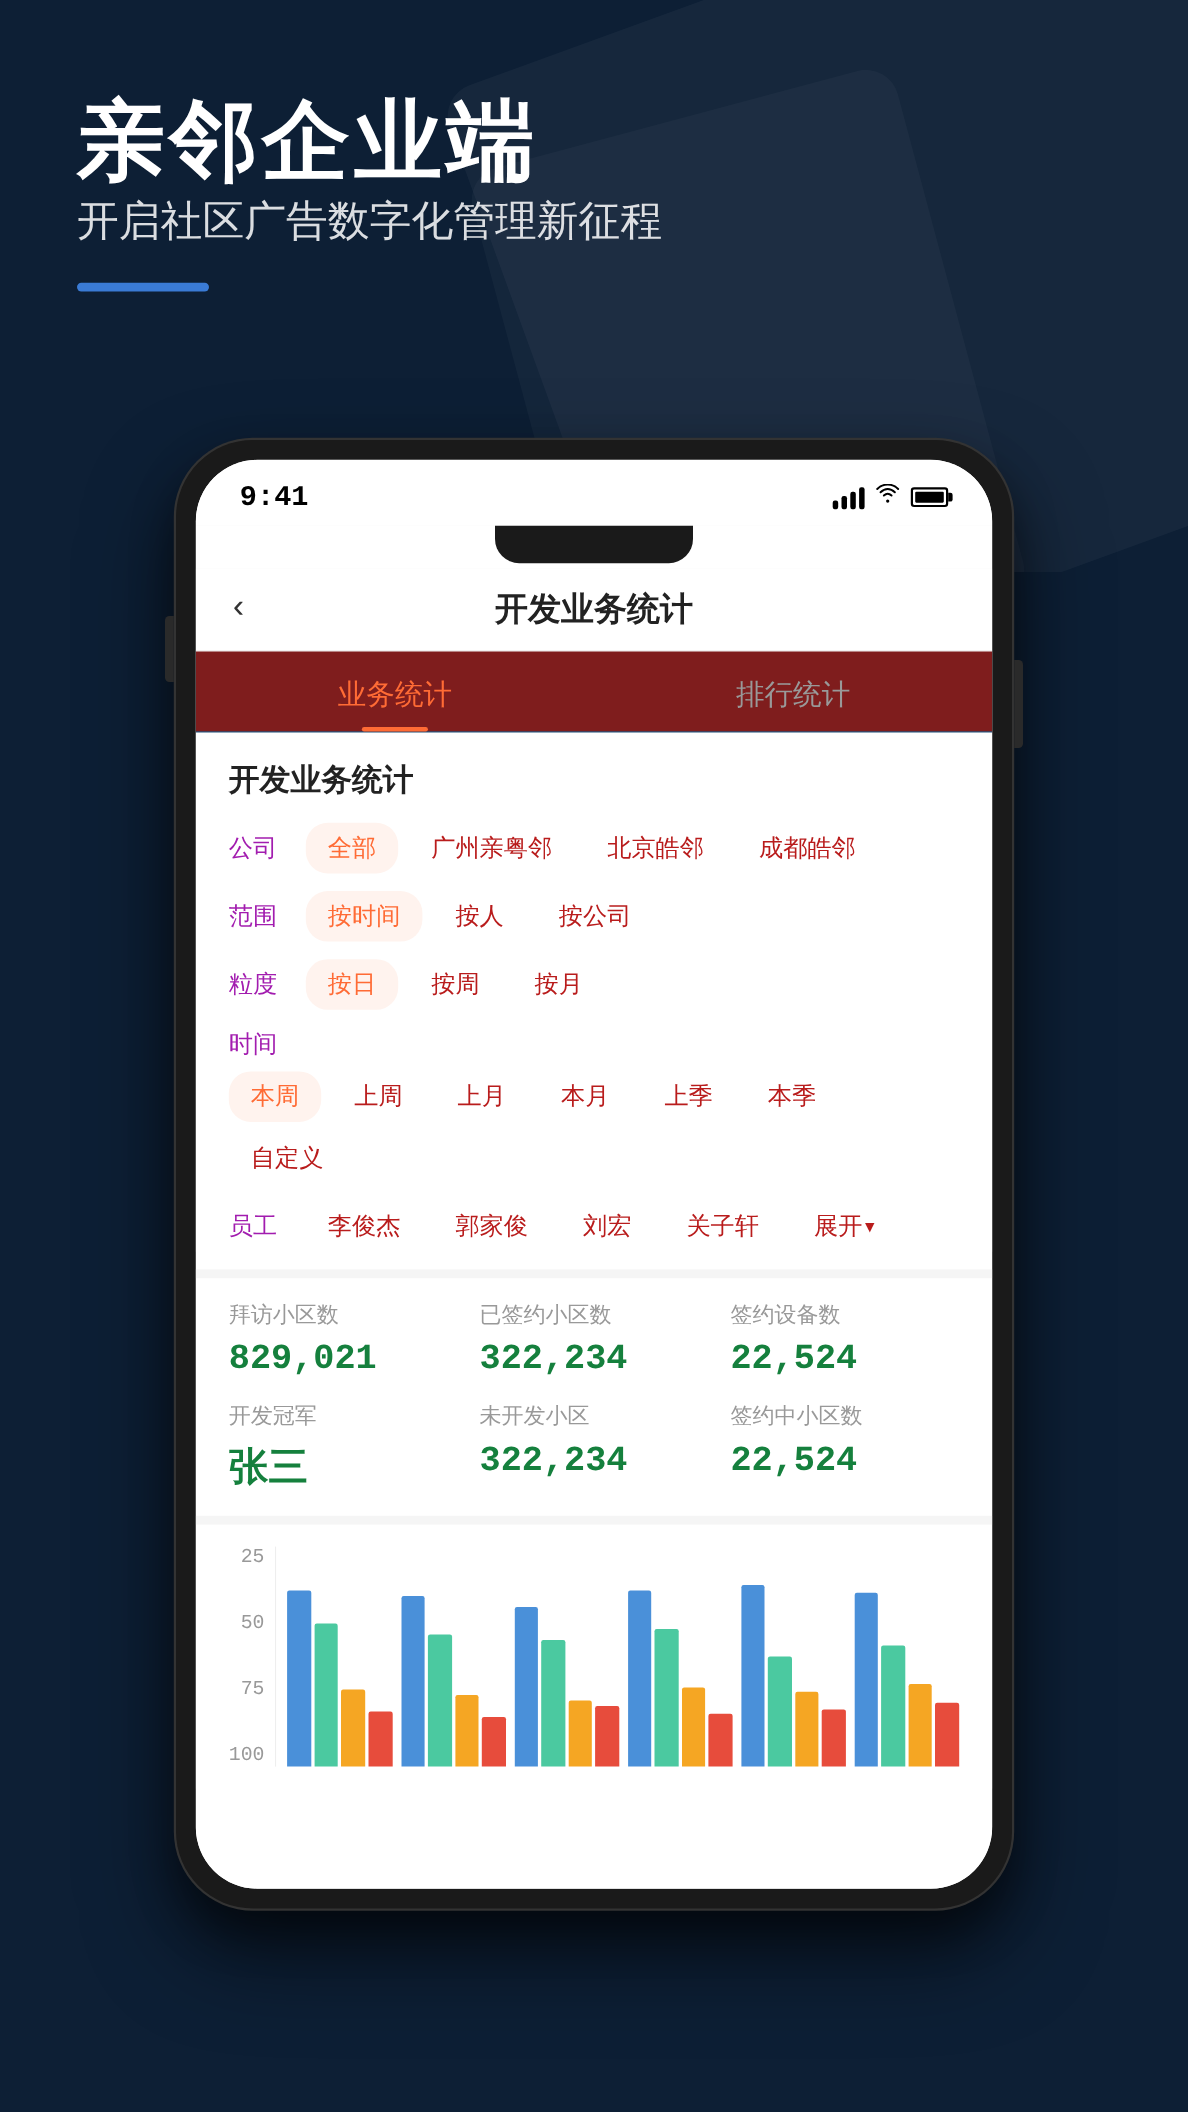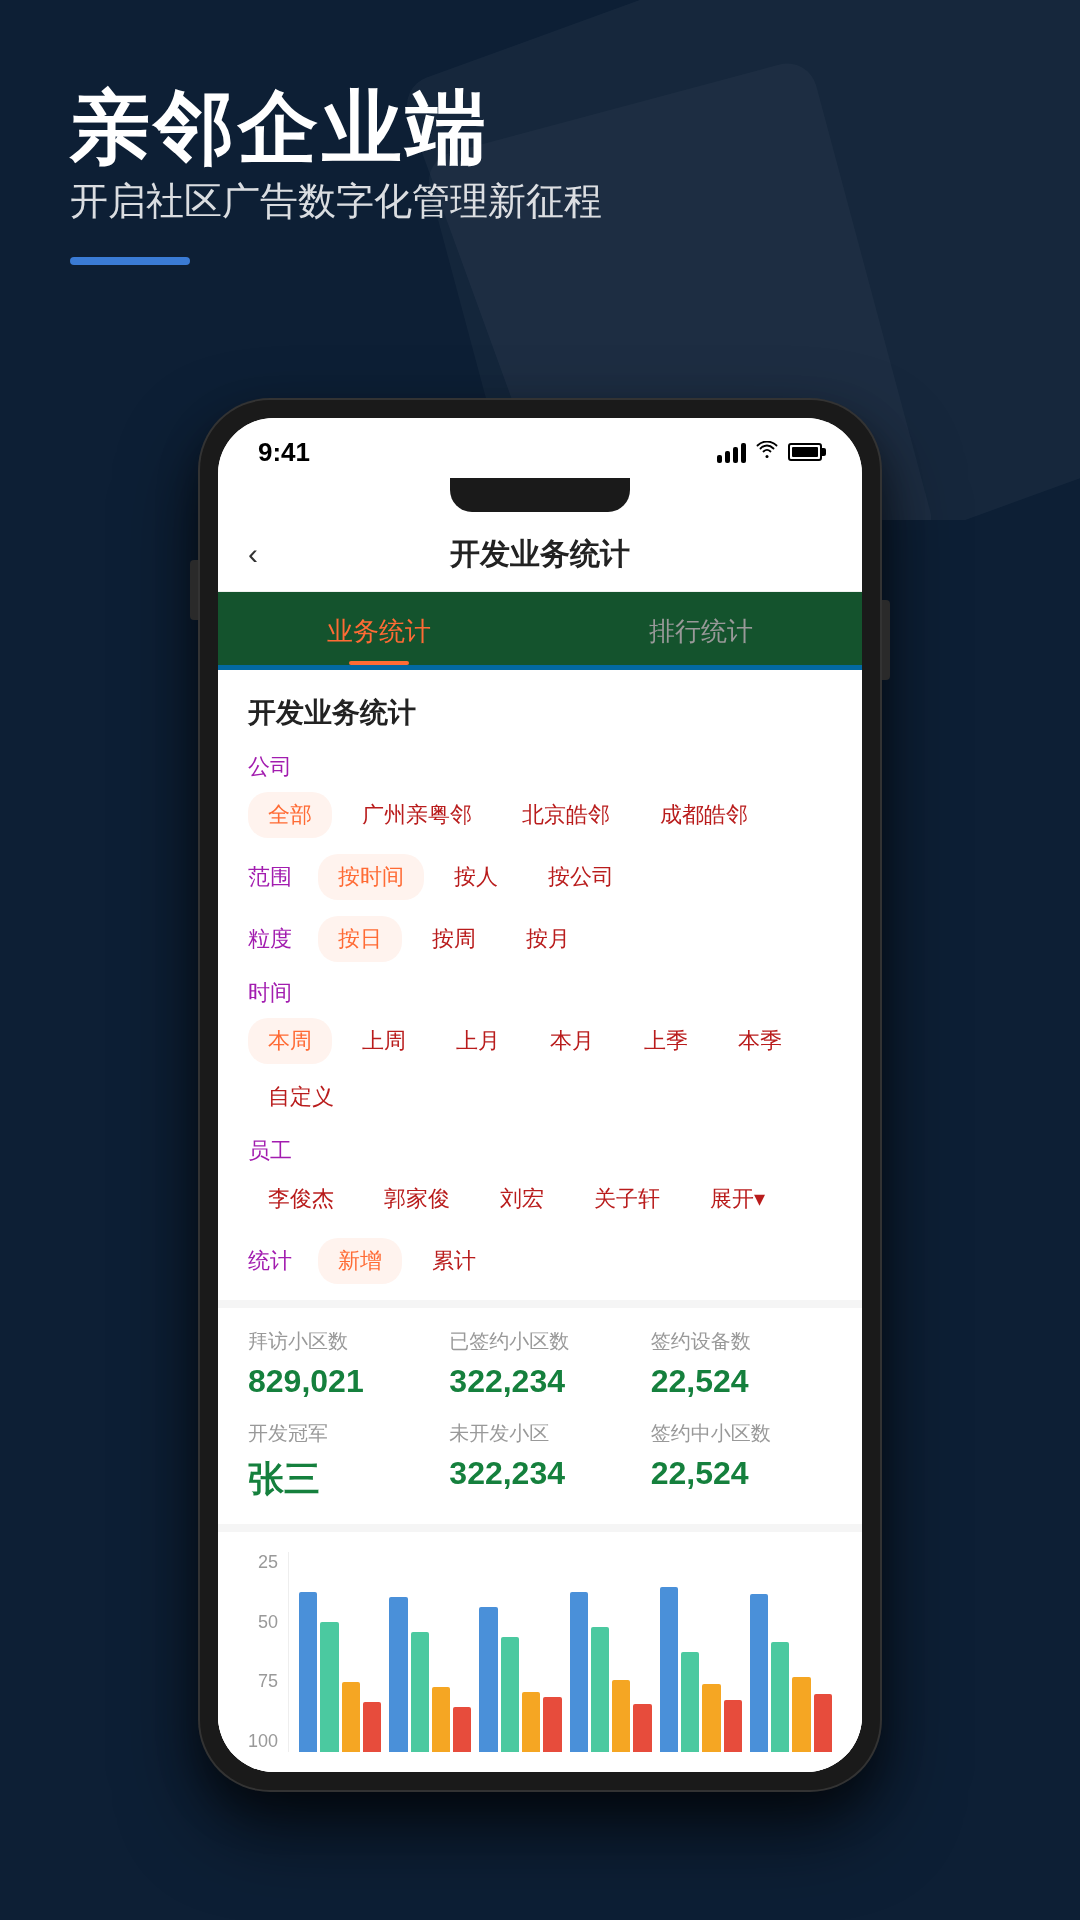--- a/index.html
+++ b/index.html
@@ -69,21 +69,22 @@
       border-radius: 4px;
       margin-top: 30px;
     }
 
     
     .phone-container {
       position: absolute;
       top: 400px;
       left: 50%;
       transform: translateX(-50%);
-      width: 680px;
+      width: 760px;
+      font-family: Liberation Mono, monospace;
     }
     .phone-outer {
       background: #1a1a1a;
       border-radius: 70px;
       padding: 18px;
       box-shadow:
         0 0 0 2px #333,
         0 40px 80px rgba(0,0,0,0.6),
         0 20px 40px rgba(0,0,0,0.4);
       position: relative;
@@ -219,22 +220,22 @@
       left: 50%;
       transform: translateX(-50%);
       font-size: 30px;
       font-weight: 600;
       color: #222;
     }
 
     
     .tab-bar {
       display: flex;
-      background: #14532d;
-      border-bottom: 5px solid #0369a1;
+      background: #7f1d1d;
+      border-bottom: 1px solid #0369a1;
     }
     .tab-item {
       flex: 1;
       text-align: center;
       padding: 22px 0 16px;
       font-size: 26px;
       color: #999;
       position: relative;
       cursor: pointer;
     }
@@ -470,27 +471,20 @@
             <span class="filter-label">员工</span>
             <div class="filter-tags">
               <span class="tag">李俊杰</span>
               <span class="tag">郭家俊</span>
               <span class="tag">刘宏</span>
               <span class="tag">关子轩</span>
               <span class="tag">展开▾</span>
             </div>
           </div>
 
-          <div class="filter-row">
-            <span class="filter-label">统计</span>
-            <div class="filter-tags">
-              <span class="tag active">新增</span>
-              <span class="tag">累计</span>
-            </div>
-          </div>
         </div>
 
         <div class="stats-grid">
           <div class="stat-item">
             <div class="stat-label">拜访小区数</div>
             <div class="stat-value">829,021</div>
           </div>
           <div class="stat-item">
             <div class="stat-label">已签约小区数</div>
             <div class="stat-value">322,234</div>

